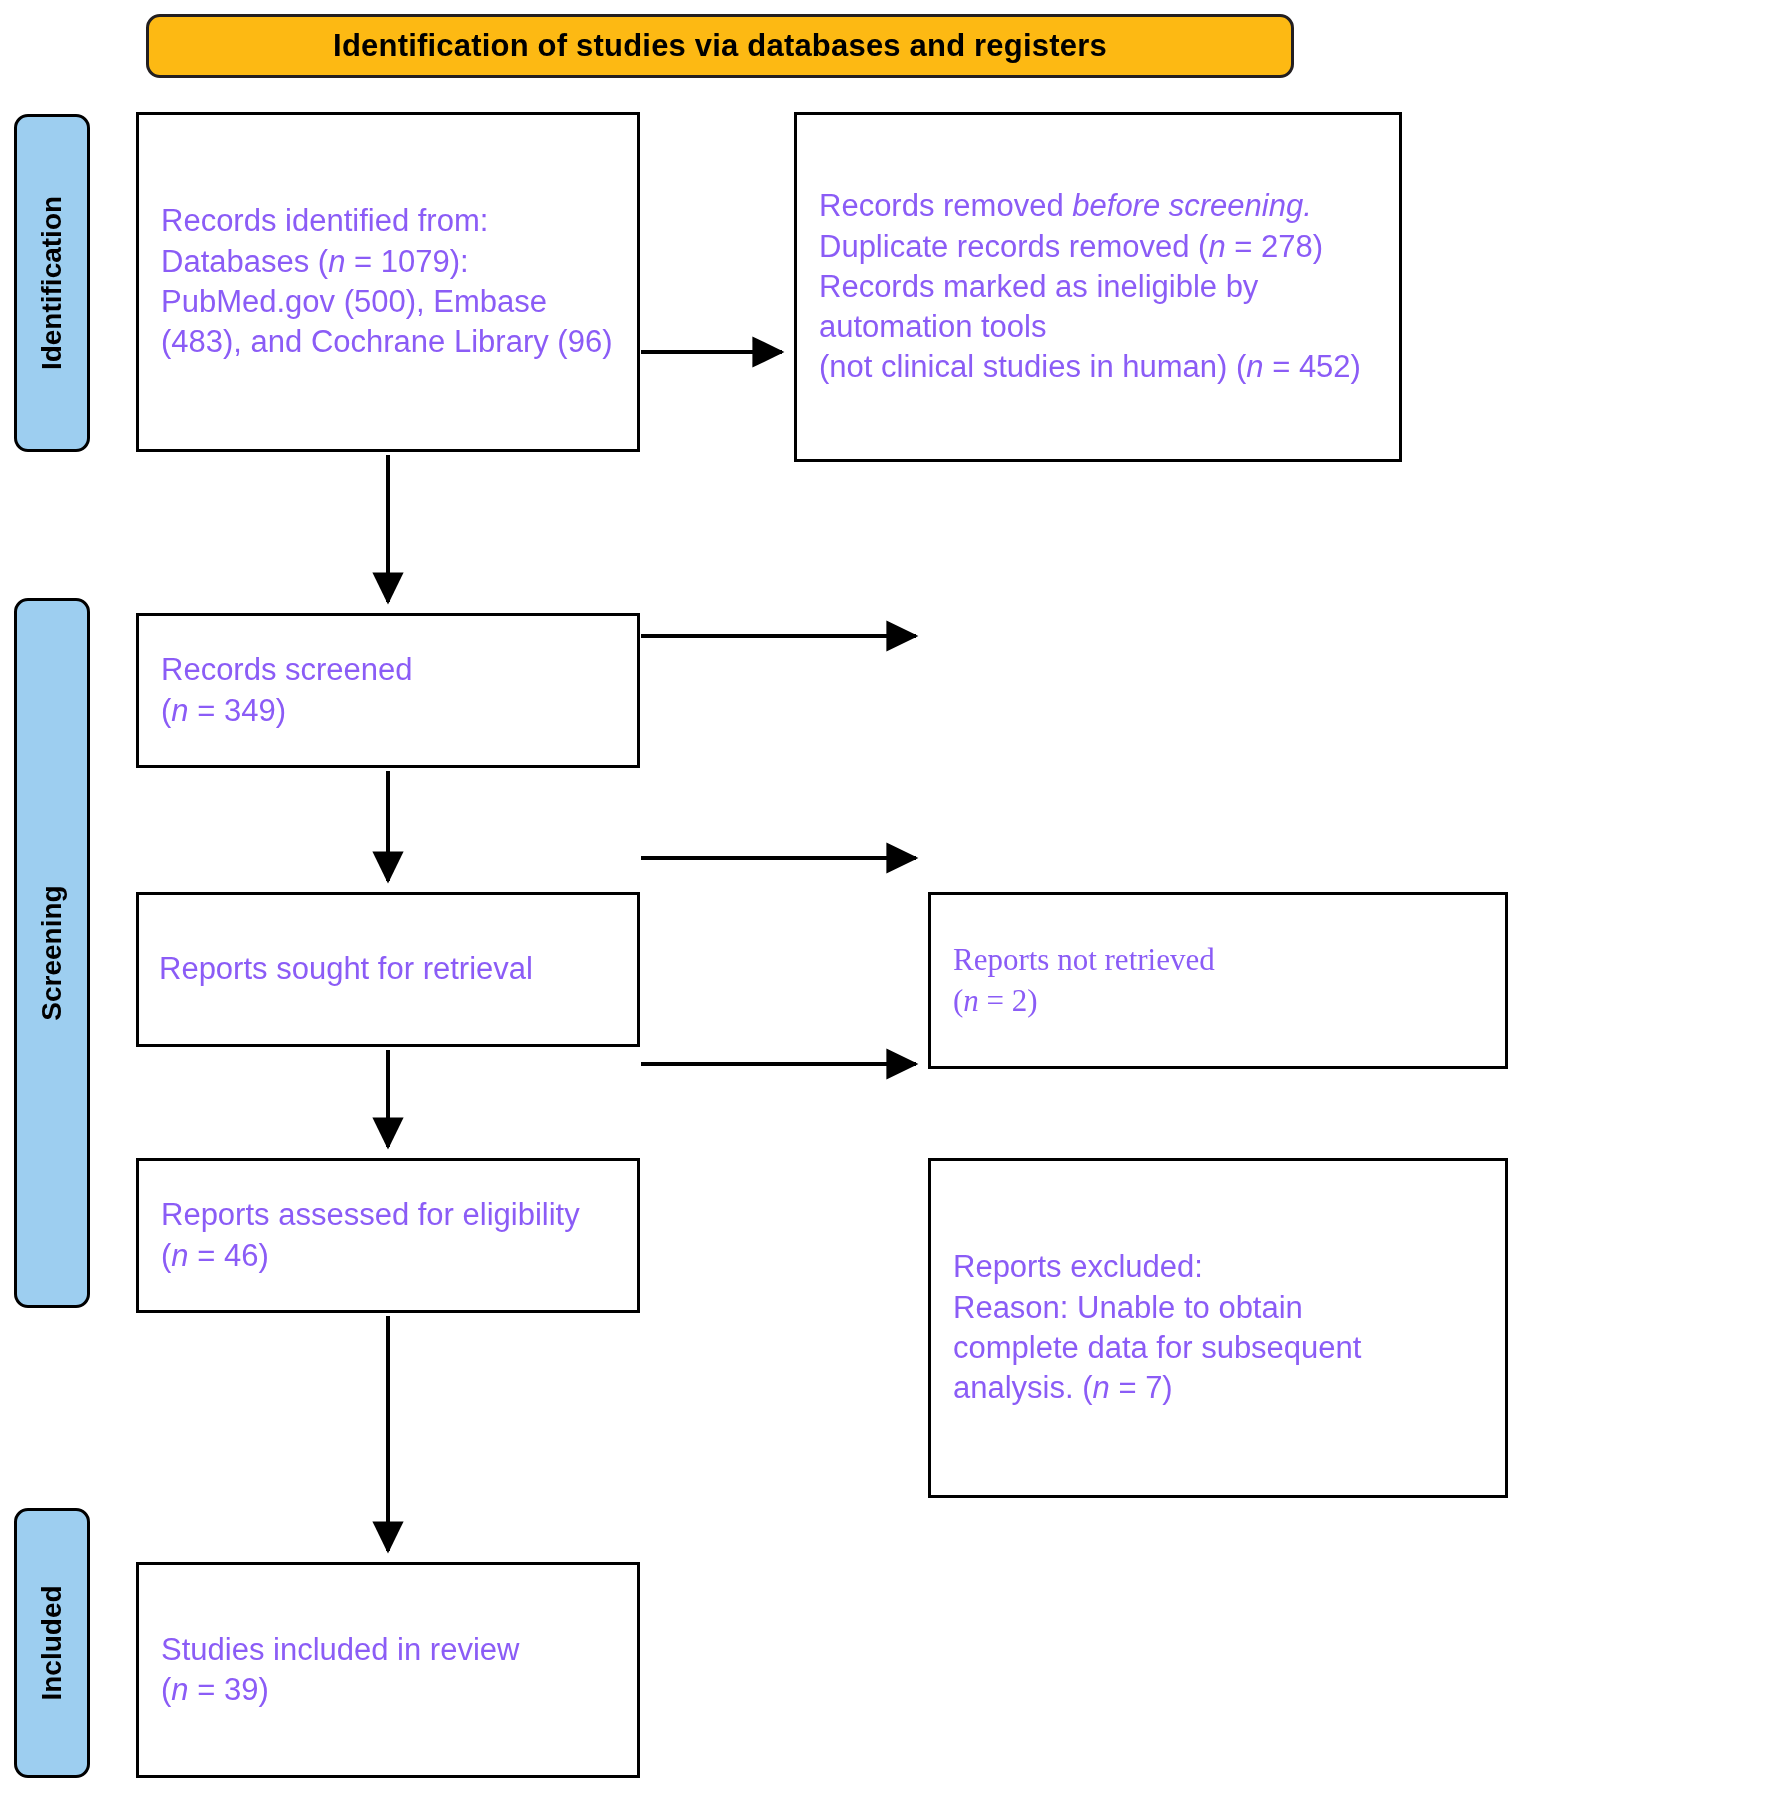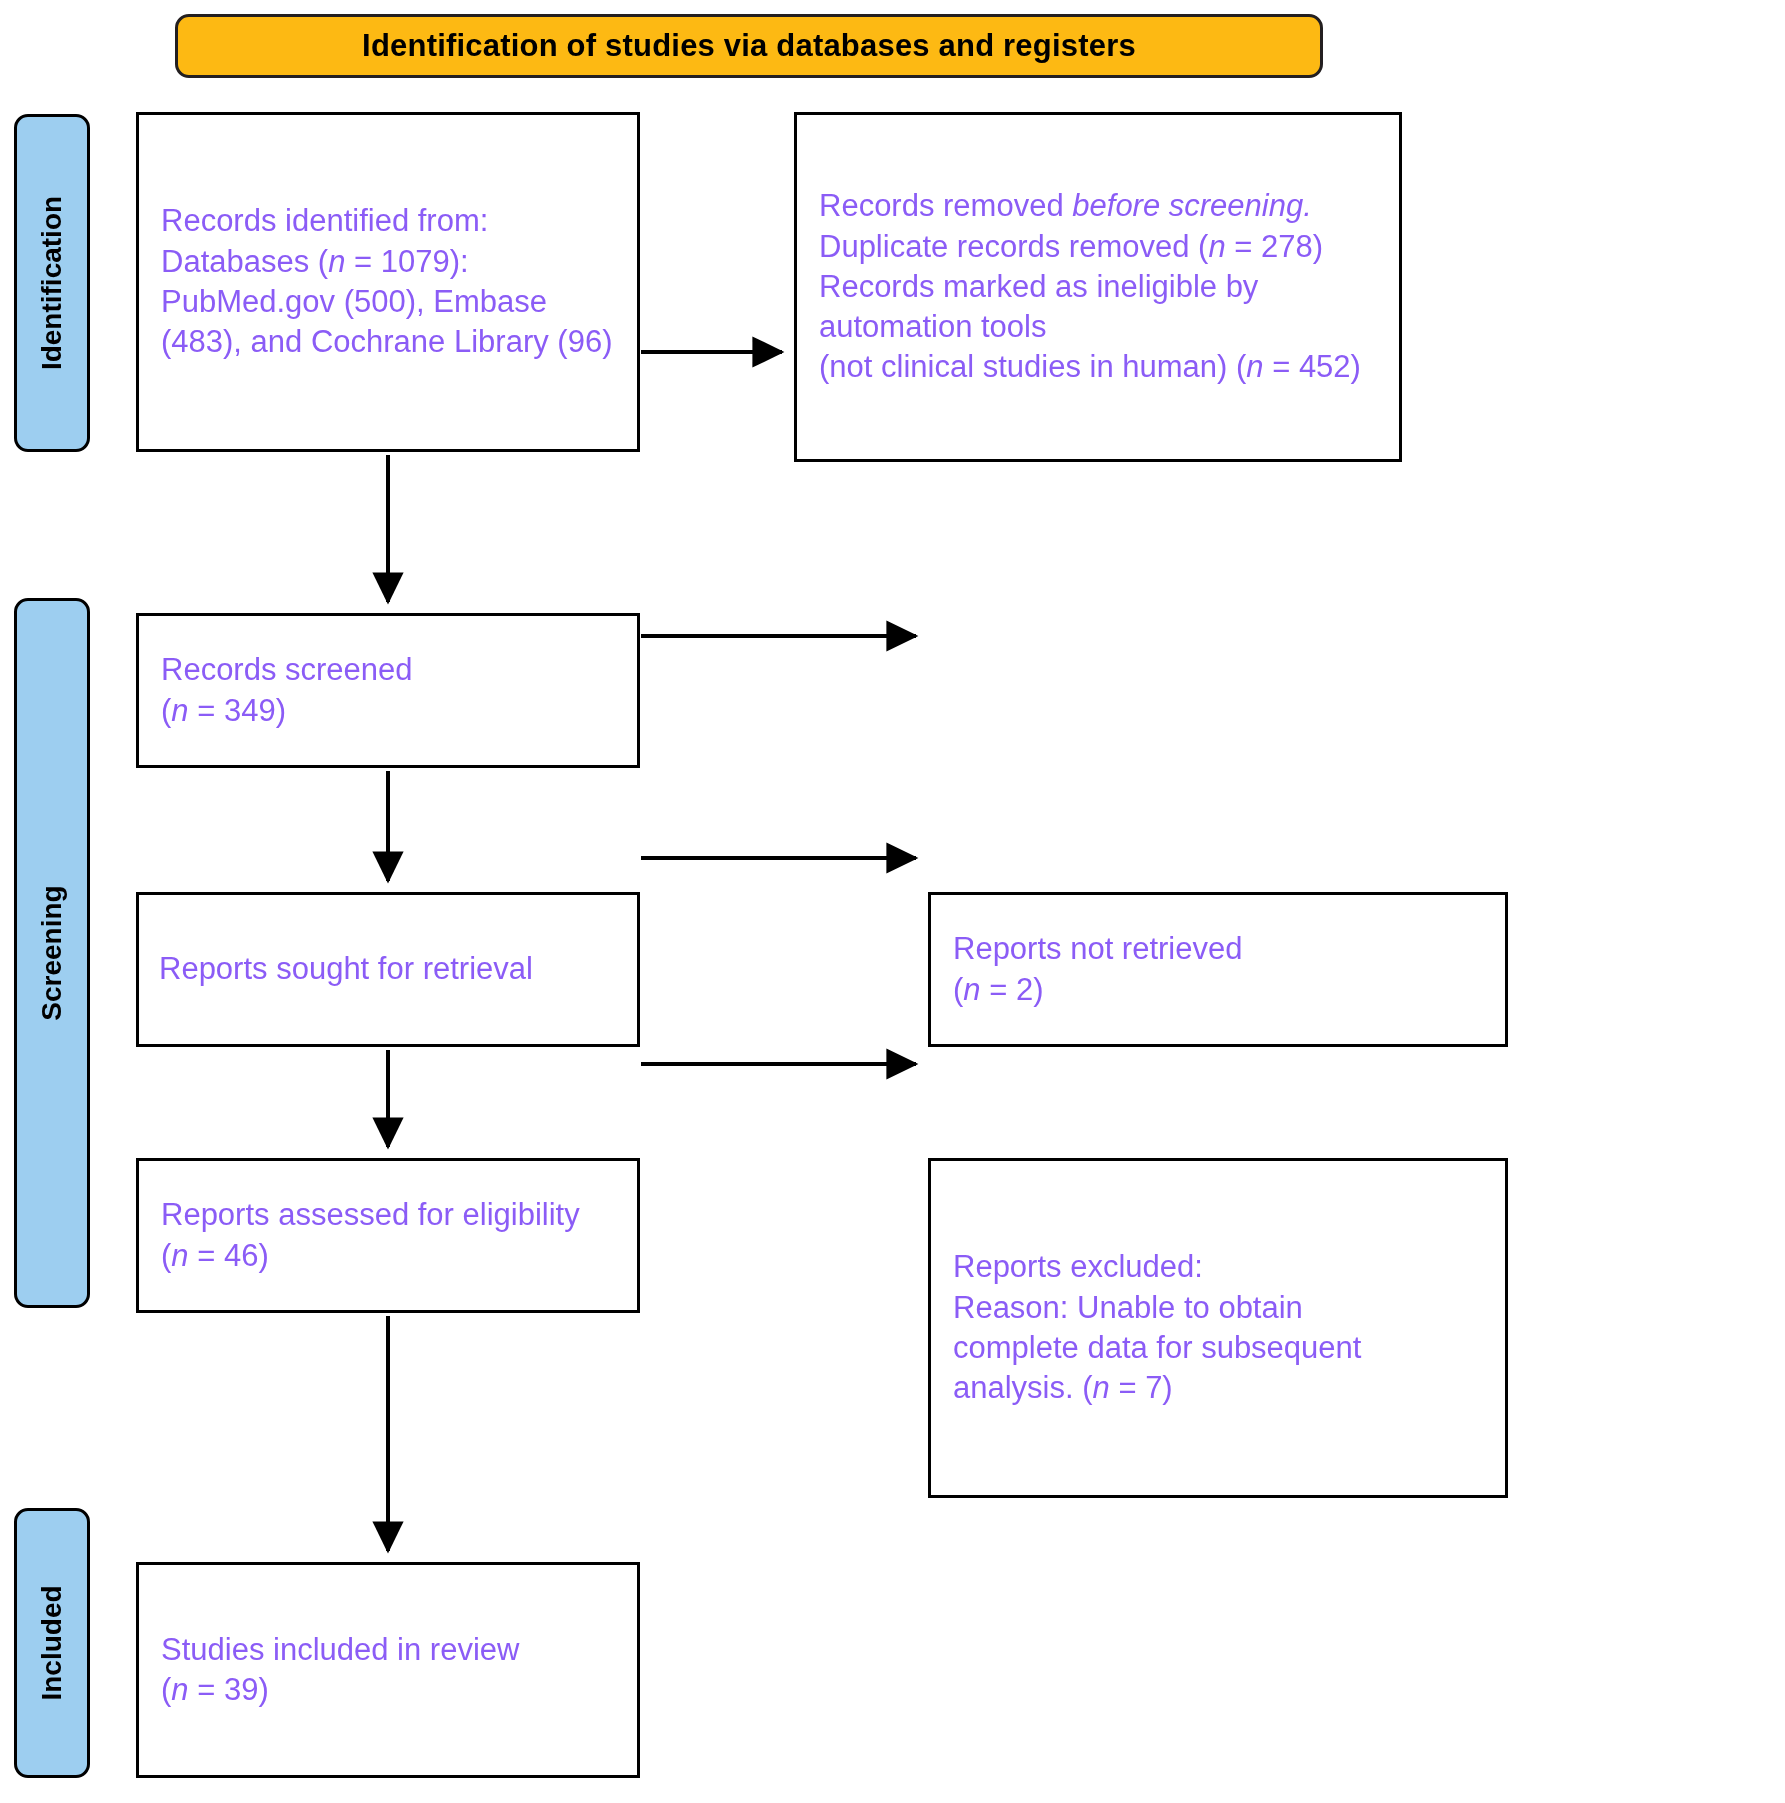--- a/index.html
+++ b/index.html
@@ -26,21 +26,20 @@
     top: 14px;
     width: 1148px;
     height: 64px;
     background: #FDB913;
     border: 3px solid #231f20;
     border-radius: 14px;
     box-sizing: border-box;
     display: flex;
     align-items: center;
     justify-content: center;
-    margin-left: 29px;
   }
   .banner-text {
     font-size: 31px;
     font-weight: bold;
     letter-spacing: 0.2px;
     color: #000000;
     white-space: nowrap;
   }
 
   
@@ -137,21 +136,21 @@
     </div>
   </div>
 
 
   <div class="box" style="left:136px; top:892px; width:504px; height:155px;padding-left:20px;">
     <div class="box-text">
       <div><span>Reports sought for retrieval</span></div>
     </div>
   </div>
 
-  <div class="box" style="left:928px; top:892px; width:580px; height:155px;">
+  <div class="box" style="left:928px; top:892px; width:580px; height:177px;font-family:Liberation Serif, serif;">
     <div class="box-text">
       <div><span>Reports not retrieved</span></div>
       <div><span>(</span><span class="nvar">n</span><span> = 2)</span></div>
     </div>
   </div>
 
   <div class="box" style="left:136px; top:1158px; width:504px; height:155px;">
     <div class="box-text">
       <div><span>Reports assessed for eligibility</span></div>
       <div><span>(</span><span class="nvar">n</span><span> = 46)</span></div>

